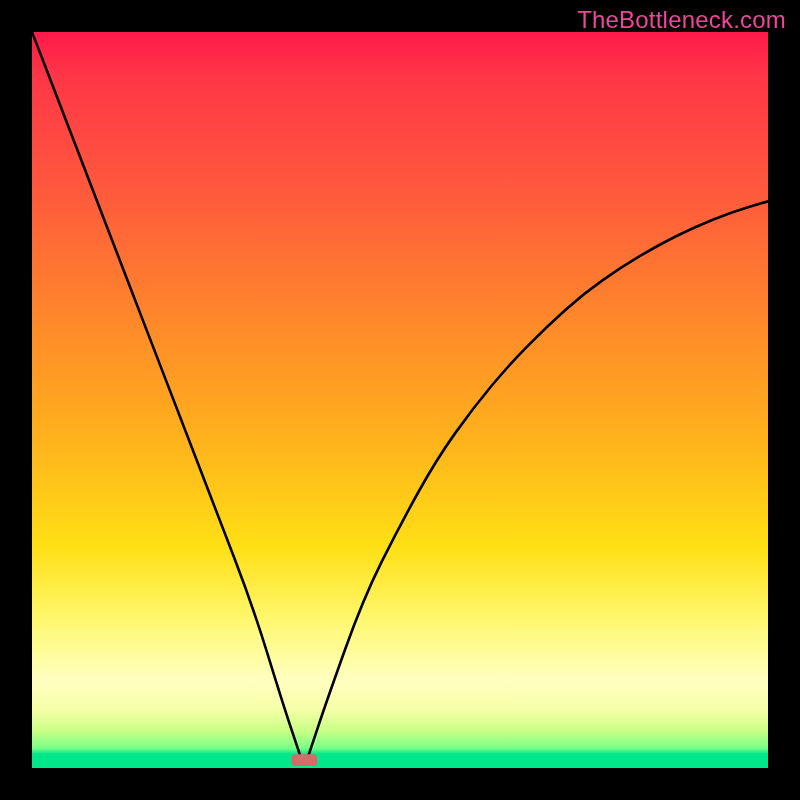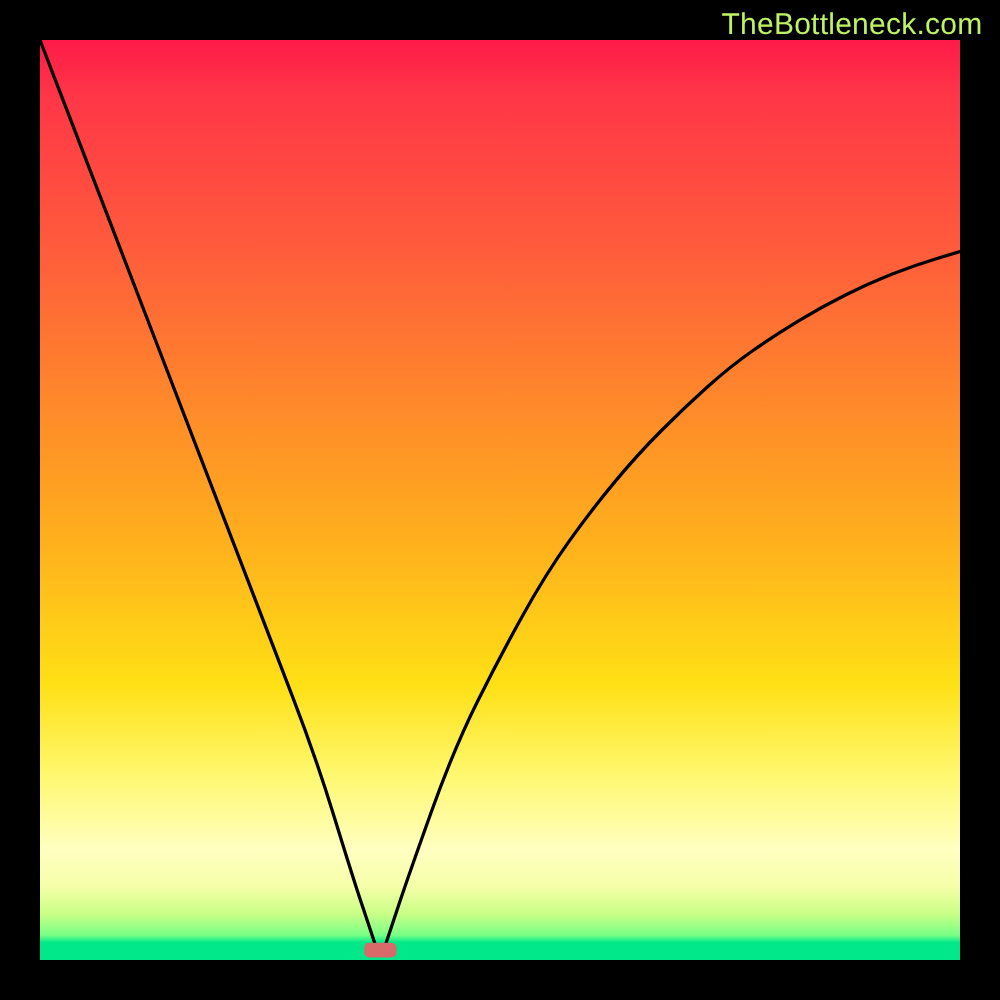--- a/index.html
+++ b/index.html
@@ -15,21 +15,21 @@
     position: relative;
     width: 800px;
     height: 800px;
     background: #000;
   }
   .watermark {
     position: absolute;
     top: 6px;
     right: 14px;
     font-size: 24px;
-    color: #bef264;
+    color: #ec4899;
     letter-spacing: 0.2px;
     font-weight: 400;
     z-index: 20;
   }
   .plot-area {
     position: absolute;
     left: 32px;
     top: 32px;
     width: 736px;
     height: 736px;

